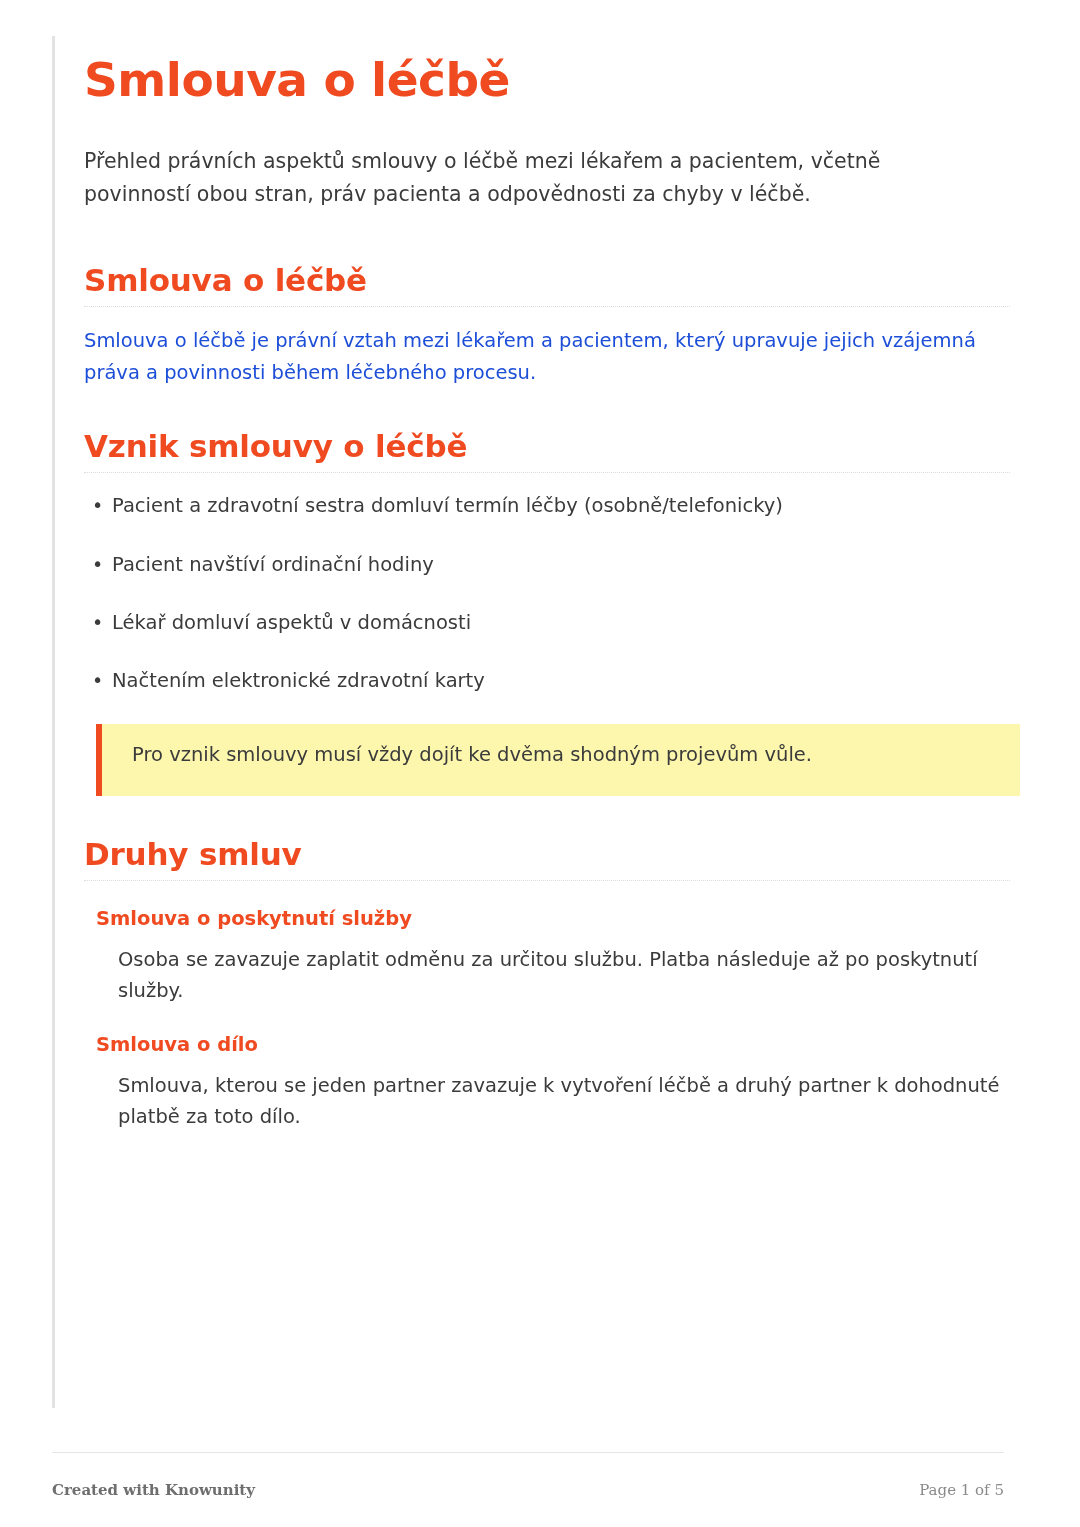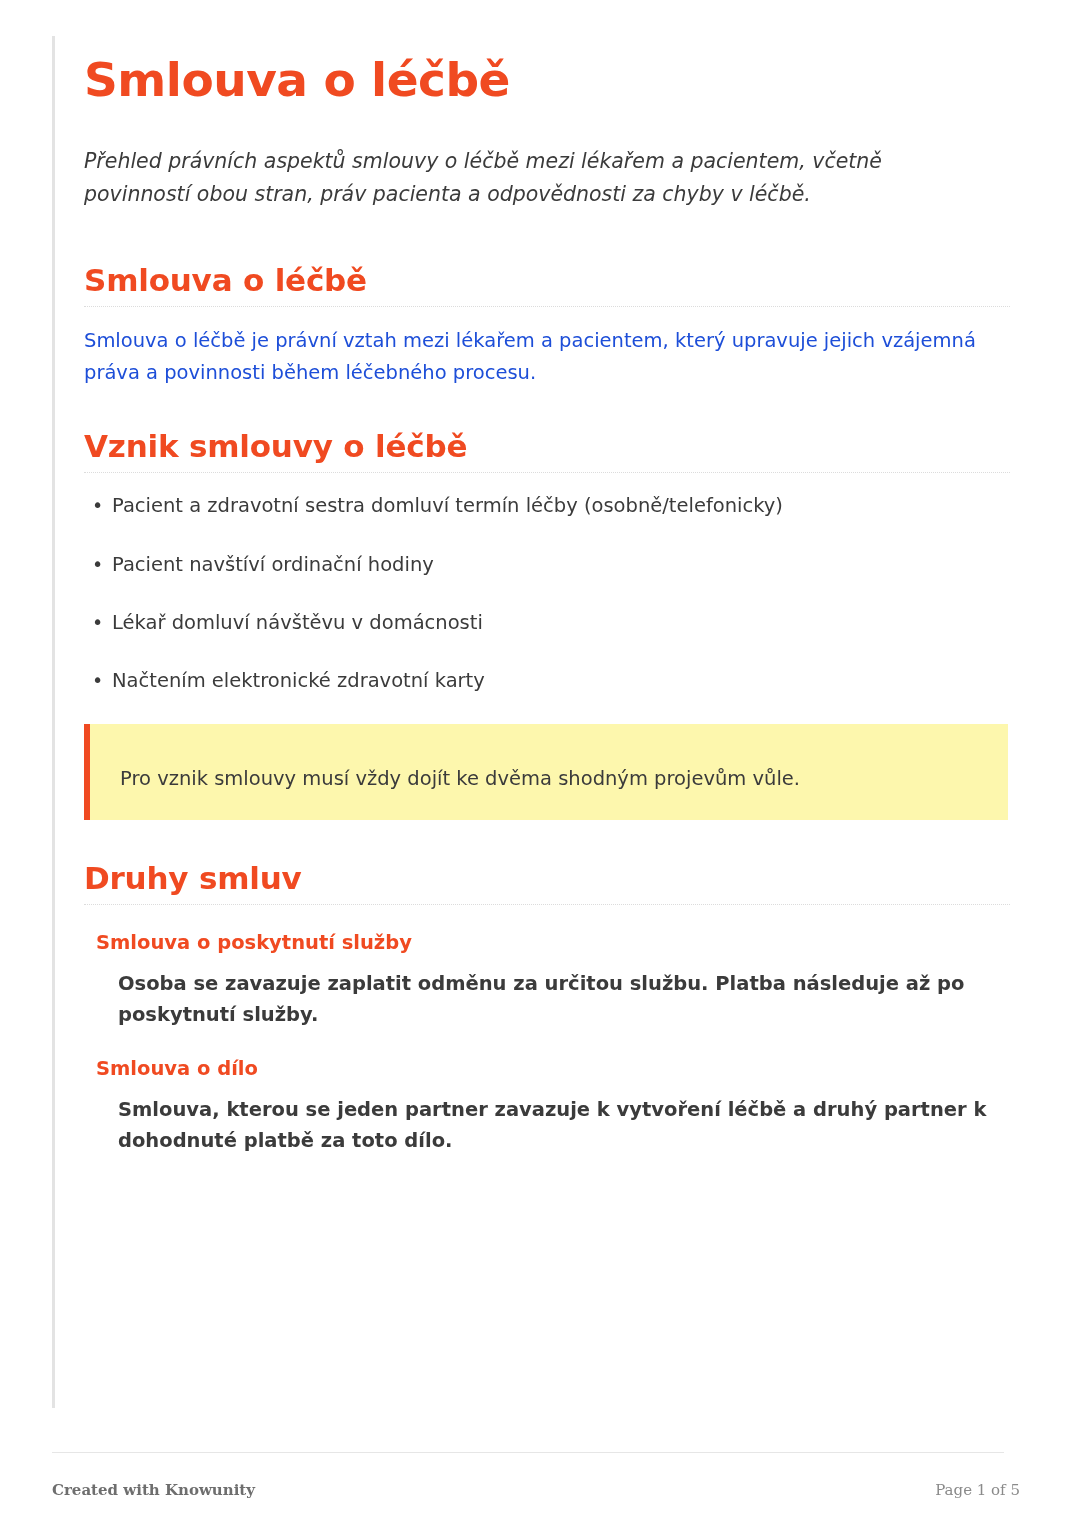--- a/index.html
+++ b/index.html
@@ -50,21 +50,20 @@
     margin: 0 0 38px 0;
     letter-spacing: -0.5px;
   }
 
   p.lead {
     font-size: 20.5px;
     line-height: 1.58;
     color: #3b3b3b;
     margin: 0 0 52px 0;
     max-width: 900px;
-    font-style: italic;
   }
 
   h2.section {
     font-size: 31px;
     font-weight: bold;
     color: #f04a21;
     margin: 0 0 8px 0;
     padding-bottom: 8px;
     border-bottom: 1px dotted #dcdcdc;
     letter-spacing: -0.2px;
@@ -97,22 +96,22 @@
     position: absolute;
     left: 8px;
     top: 0;
     color: #3b3b3b;
     font-size: 19px;
   }
 
   .callout {
     background: #fdf7ad;
     border-left: 6px solid #f04a21;
-    padding: 40px 24px 26px 30px;
-    margin: 10px 0 0 0;
+    padding: 16px 24px 26px 30px;
+    margin: 10px 0 0 12px;
     box-sizing: border-box;
     width: 924px;
   }
   .callout p {
     margin: 0;
     font-size: 19.5px;
     line-height: 1.5;
     color: #3b3b3b;
   }
 
@@ -121,36 +120,35 @@
     font-weight: bold;
     color: #f04a21;
     margin: 26px 0 0 12px;
   }
 
   p.indent {
     font-size: 19.5px;
     line-height: 1.62;
     color: #3b3b3b;
     margin: 14px 0 0 34px;
-    font-weight: bold;
   }
 
   
   .footer-rule {
     position: absolute;
     left: 52px;
     right: 52px;
     bottom: 74px;
     height: 1px;
     background: #e6e6e6;
   }
   .footer {
     position: absolute;
     left: 52px;
-    right: 36px;
+    right: 52px;
     bottom: 28px;
     display: flex;
     justify-content: space-between;
     align-items: center;
     font-family: "DejaVu Serif", serif;
     font-size: 15px;
     color: #7a7a7a;
   }
   .footer .brand {
     font-weight: bold;
@@ -176,21 +174,21 @@
     <h2 class="section">Smlouva o léčbě</h2>
     <p class="body">Smlouva o léčbě je právní vztah mezi lékařem a pacientem, který upravuje jejich vzájemná práva a povinnosti během léčebného procesu.</p>
 
     <div class="gap-lg"></div>
 
     <h2 class="section">Vznik smlouvy o léčbě</h2>
 
     <ul class="bullets">
       <li>Pacient a zdravotní sestra domluví termín léčby (osobně/telefonicky)</li>
       <li>Pacient navštíví ordinační hodiny</li>
-      <li>Lékař domluví návštěvu v domácnosti</li>
+      <li>Lékař domluví aspektů v domácnosti</li>
       <li>Načtením elektronické zdravotní karty</li>
     </ul>
 
     <div class="callout">
       <p>Pro vznik smlouvy musí vždy dojít ke dvěma shodným projevům vůle.</p>
     </div>
 
     <div class="gap-lg"></div>
 
     <h2 class="section">Druhy smluv</h2>

